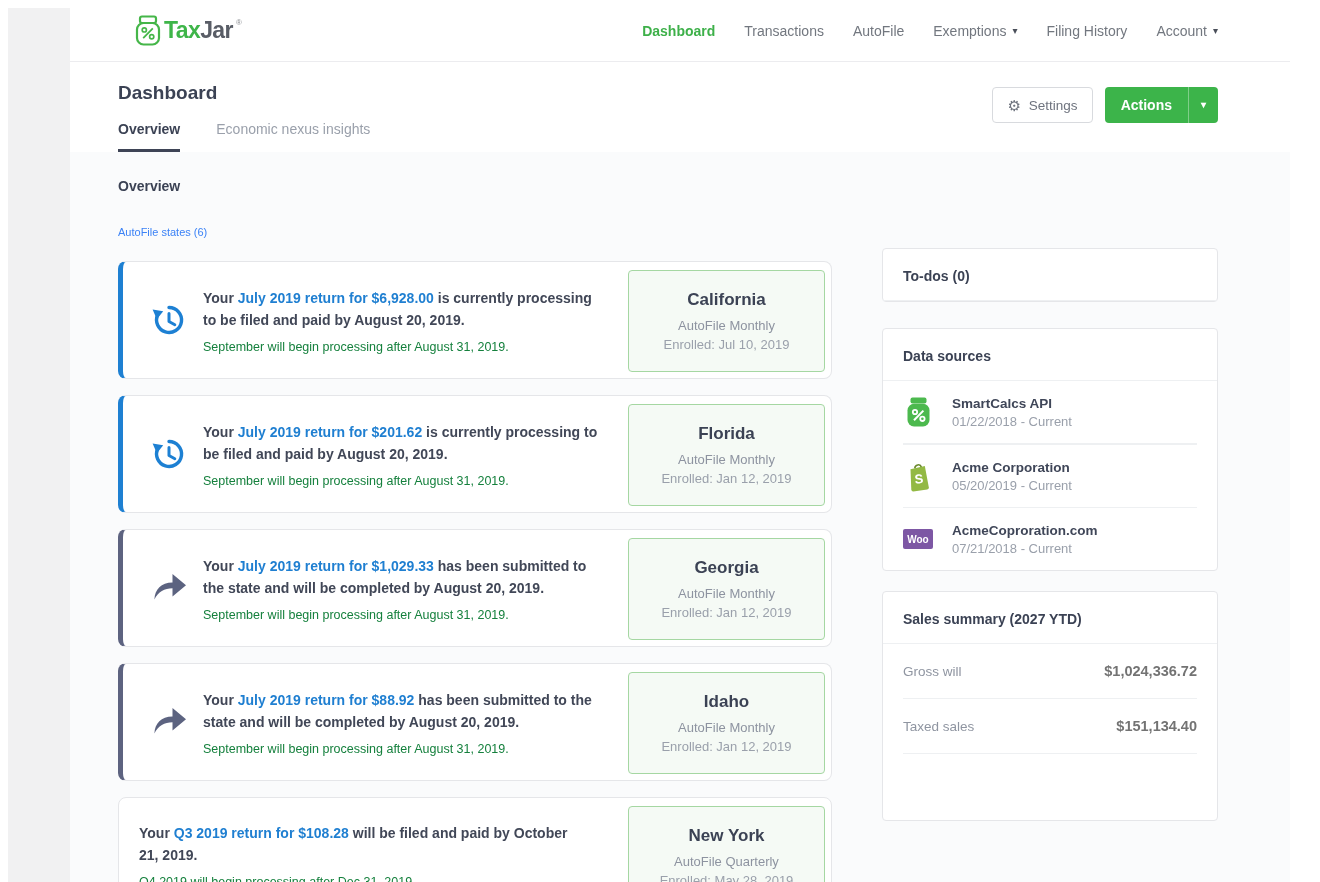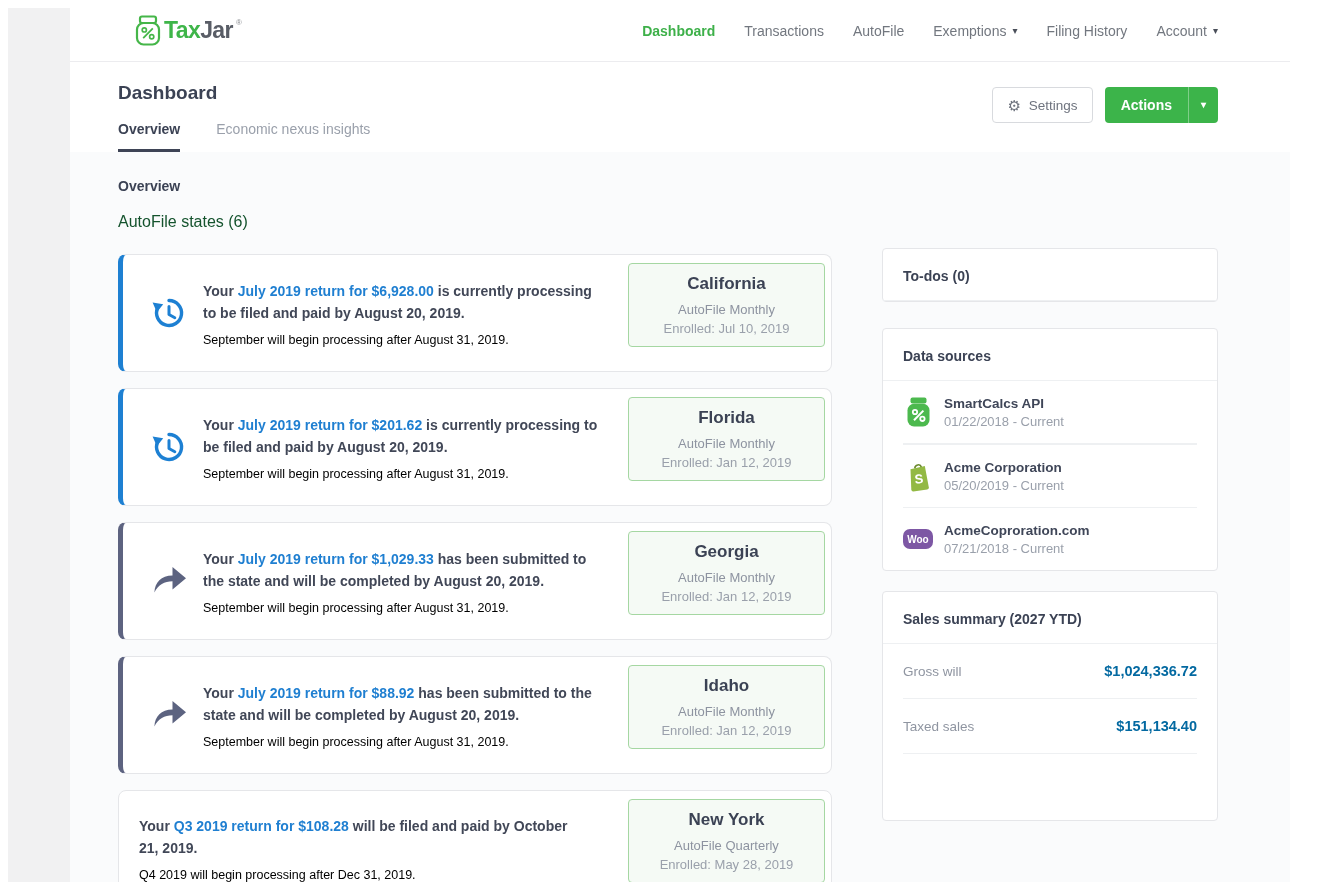--- a/index.html
+++ b/index.html
@@ -31,54 +31,54 @@
   .btn-actions .caret-box{padding:0 12px;border-left:1px solid rgba(255,255,255,.35);display:flex;align-items:center;}
   .btn-actions .caret{color:#fff;}
   .tabs{position:absolute;left:48px;bottom:0;display:flex;gap:36px;font-size:14px;}
   .tab{padding-bottom:12px;color:#9aa0ab;cursor:pointer;}
   .tab.active{color:#3b4254;font-weight:700;border-bottom:3px solid #3e4456;}
 
   
   .content{position:absolute;top:152px;left:0;right:0;bottom:0;background:#fafbfc;padding:0 72px 0 48px;display:flex;gap:50px;overflow:hidden;}
   .col-left{width:714px;flex:none;}
   .section-title{margin-top:26px;font-size:14px;font-weight:700;color:#3b4254;}
-  .autofile-label{margin-top:19px;font-size:16px;color:#14532d;}
+  .autofile-label{margin-top:32px;font-size:11px;color:#3b82f6;}
   .cards{margin-top:23px;display:flex;flex-direction:column;gap:16px;}
   .card{position:relative;background:#fff;border:1px solid #e5e6e9;border-radius:8px;height:118px;display:flex;align-items:center;}
   .card--processing{border-left:5px solid #1e80d2;}
   .card--submitted{border-left:5px solid #5d6380;}
   .card--plain{height:180px;align-items:flex-start;}
   .card-icon{width:38px;margin-left:27px;flex:none;display:flex;}
   .card-text{margin-left:15px;width:405px;}
   .card--plain .card-text{margin-left:20px;margin-top:24px;width:435px;}
   .card-msg{font-size:14px;line-height:22px;font-weight:600;color:#414757;}
   .msg-link{color:#1f7fd1;cursor:pointer;text-decoration:none;font-weight:600;}
-  .card-note{margin-top:9px;font-size:12.5px;color:#000000;}
-  .state-box{position:absolute;right:6px;top:8px;width:197px;height:84px;background:#f5faf5;border:1px solid #a5d7a2;border-radius:4px;display:flex;flex-direction:column;align-items:center;justify-content:center;cursor:pointer;}
+  .card-note{margin-top:9px;font-size:12.5px;color:#15803d;}
+  .state-box{position:absolute;right:6px;top:8px;width:197px;height:102px;background:#f5faf5;border:1px solid #a5d7a2;border-radius:4px;display:flex;flex-direction:column;align-items:center;justify-content:center;cursor:pointer;}
   .state-name{font-size:17px;font-weight:700;color:#3b4254;}
   .state-schedule{margin-top:8px;font-size:13px;color:#8d93a0;}
   .state-enrolled{margin-top:4px;font-size:13px;color:#9aa0ab;}
 
   
   .col-right{width:336px;flex:none;}
   .side-card{background:#fff;border:1px solid #e5e6e9;border-radius:4px;}
   .side-card-header{padding:19px 20px 16px;font-size:14px;font-weight:700;color:#3b4254;border-bottom:1px solid #eef0f2;}
   .todos{margin-top:96px;}
   .todos-body{padding:20px 20px 21px;font-size:13.5px;color:#8f95a1;}
   .data-sources{margin-top:26px;}
-  .ds-row{display:flex;align-items:center;gap:11px;padding:0 20px;height:62px;}
+  .ds-row{display:flex;align-items:center;gap:19px;padding:0 20px;height:62px;}
   .ds-sep{height:1px;background:#eef0f2;margin:0 20px;}
   .ds-icon{width:30px;flex:none;display:flex;justify-content:center;}
   .ds-name{font-size:13.5px;font-weight:600;color:#3f4658;}
   .ds-period{margin-top:3px;font-size:13px;color:#9aa0ab;}
-  .woo-badge{width:32px;height:20px;background:#7d57a4;border-radius:7px;color:#fff;font-size:10px;font-weight:700;display:flex;align-items:center;justify-content:center;}
+  .woo-badge{width:32px;height:20px;background:#7d57a4;border-radius:2px;color:#fff;font-size:10px;font-weight:700;display:flex;align-items:center;justify-content:center;}
   .sales{margin-top:20px;height:230px;}
   .sales-row{display:flex;align-items:center;justify-content:space-between;height:55px;margin:0 20px;border-bottom:1px solid #eef0f2;}
   .sales-label{font-size:13.5px;color:#8f95a1;}
-  .sales-value{font-size:14.5px;font-weight:700;color:#0369a1;}
+  .sales-value{font-size:14.5px;font-weight:700;color:#737373;}
 </style>
 </head>
 <body>
 
 <div class="left-strip"></div>
 
 <div class="app">
 
   <div class="topnav">
     <div class="logo">

